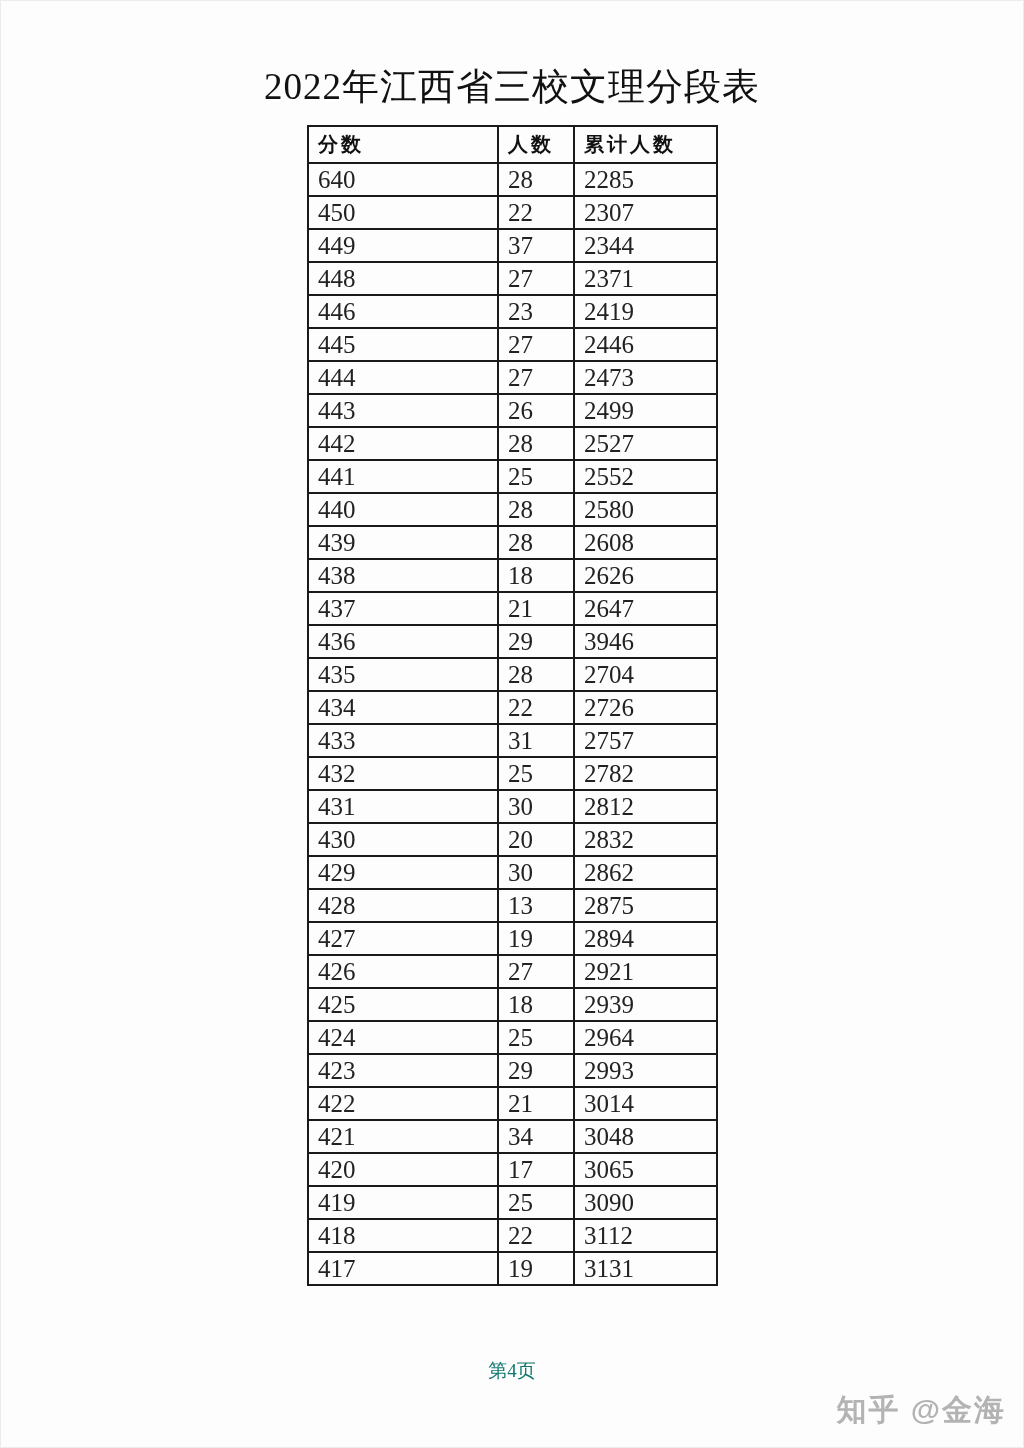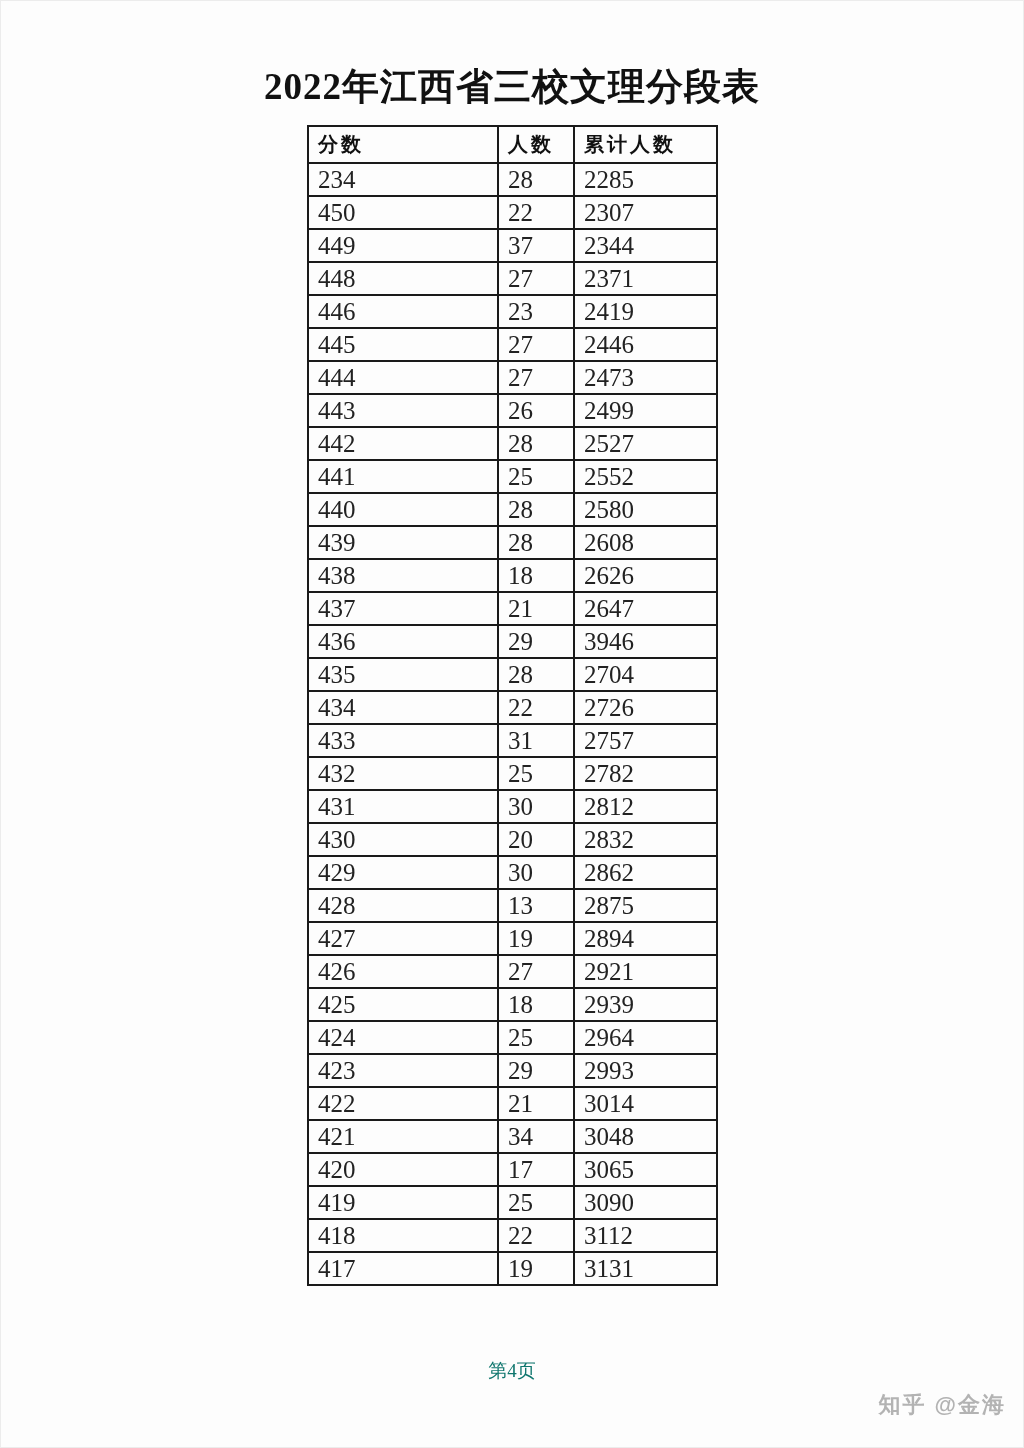--- a/index.html
+++ b/index.html
@@ -17,21 +17,21 @@
     color: #1c1c1c;
     overflow: hidden;
   }
   .title {
     position: absolute;
     top: 62px;
     left: 0;
     width: 100%;
     text-align: center;
     font-size: 37px;
-    font-weight: bold;
+    font-weight: normal;
     letter-spacing: 1px;
     color: #111111;
   }
   table.score-table {
     position: absolute;
     left: 307px;
     top: 125px;
     width: 409px;
     border-collapse: collapse;
     table-layout: fixed;
@@ -75,21 +75,21 @@
     top: 1390px;
     right: 14px;
     width: 300px;
     height: 56px;
     pointer-events: none;
   }
   .watermark .wm-primary {
     position: absolute;
     top: 0;
     right: 4px;
-    font-size: 22px;
+    font-size: 30px;
     font-weight: bold;
     color: #b3b3b3;
     letter-spacing: 2px;
     font-family: "Liberation Sans", "DejaVu Sans", sans-serif;
   }
   .watermark .wm-secondary {
     position: absolute;
     top: 24px;
     right: 6px;
     font-size: 20px;
@@ -115,21 +115,21 @@
     </colgroup>
     <thead>
       <tr>
         <th>分数</th>
         <th>人数</th>
         <th>累计人数</th>
       </tr>
     </thead>
     <tbody>
       <tr>
-          <td>234</td>
+          <td>640</td>
           <td>28</td>
           <td>2285</td>
         </tr>
         <tr>
           <td>450</td>
           <td>22</td>
           <td>2307</td>
         </tr>
         <tr>
           <td>449</td>

